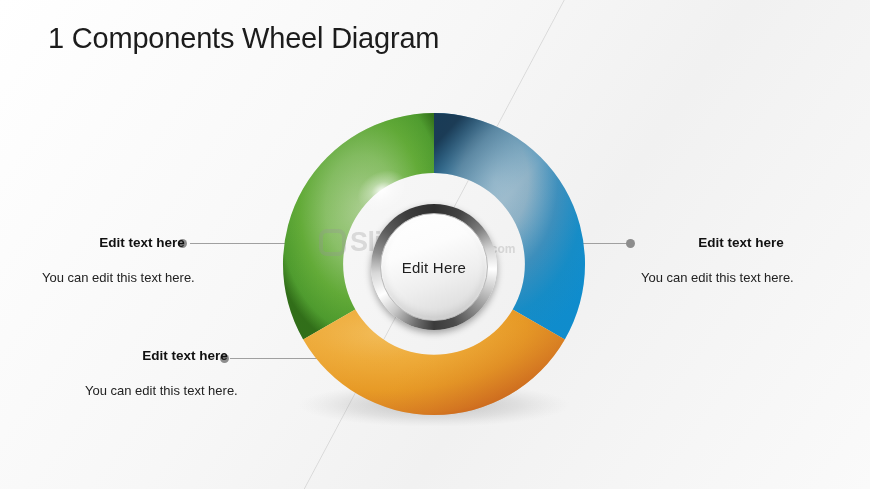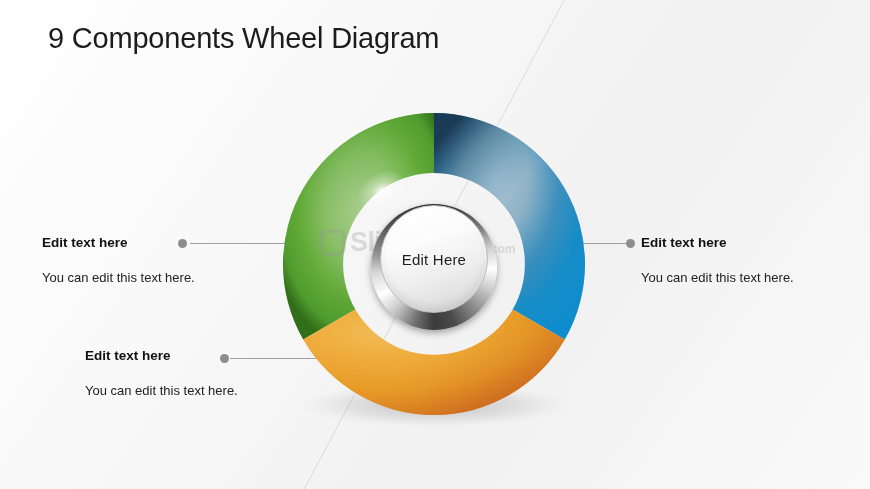--- a/index.html
+++ b/index.html
@@ -71,21 +71,21 @@
         #ffffff 272deg,
         #cbcbcb 292deg,
         #8a8a8a 316deg,
         #4b4b4b 340deg,
         #3b3b3b 360deg);
     box-shadow: 0 3px 7px rgba(0,0,0,0.34);
   }
   #center-inner {
     position: absolute;
     left: 9px;
-    top: 1px;
+    top: 9px;
     width: 108px;
     height: 108px;
     border-radius: 50%;
     background: linear-gradient(160deg, #ffffff 0%, #fcfcfc 34%, #eeeeee 62%, #dcdcdc 88%, #d2d2d2 100%);
     border: 1px solid #b9b9b9;
     box-sizing: border-box;
     box-shadow: inset 0 2px 4px rgba(255,255,255,0.95), inset 0 -4px 8px rgba(0,0,0,0.10);
     display: flex;
     align-items: center;
     justify-content: center;
@@ -145,39 +145,40 @@
     background: #8d8d8d;
   }
 
   
   .callout { position: absolute; width: 200px; }
   .callout-title {
     font-size: 13.5px;
     font-weight: bold;
     color: #111111;
     line-height: 17px;
+    text-align: center;
   }
   .callout-body {
     font-size: 13px;
     font-weight: 400;
     color: #222222;
     line-height: 18px;
     margin-top: 18px;
   }
 
   #callout-left   { left: 42px;  top: 234px; }
   #callout-right  { left: 641px; top: 234px; }
   #callout-bottom { left: 85px;  top: 347px; }
 </style>
 </head>
 <body>
 
 <div id="slide">
 
-  <div id="title">9 Components Wheel Diagram</div>
+  <div id="title">1 Components Wheel Diagram</div>
 
   <div class="connector-line" style="left:190px; top:243px; width:125px;"></div>
   <div class="connector-dot" style="left:178px; top:239px;"></div>
 
   <div class="connector-line" style="left:558px; top:243px; width:72px;"></div>
   <div class="connector-dot" style="left:626px; top:239px;"></div>
 
   <div class="connector-line" style="left:230px; top:358px; width:110px;"></div>
   <div class="connector-dot" style="left:220px; top:354px;"></div>
 

